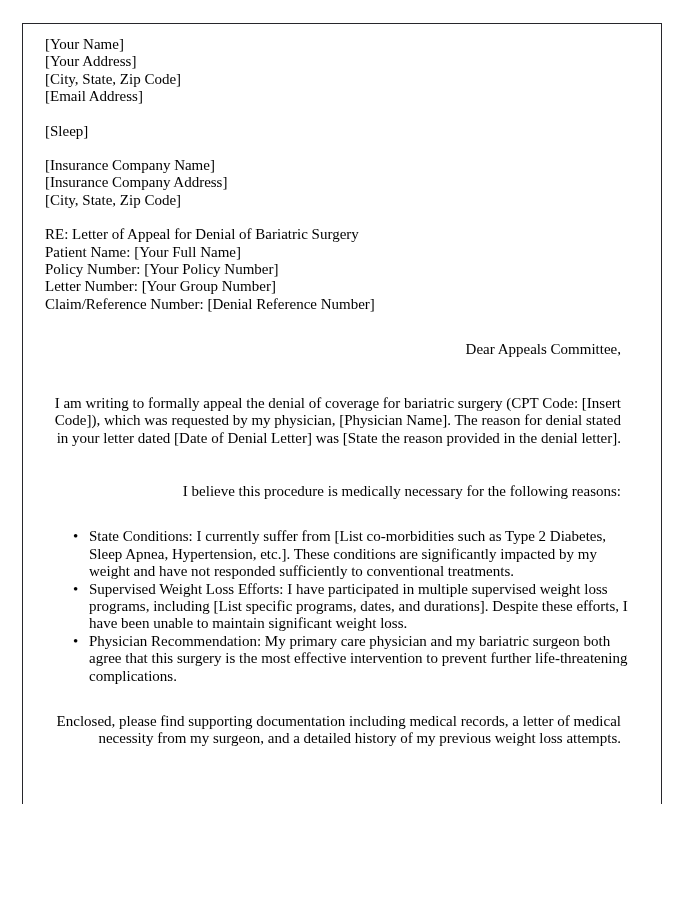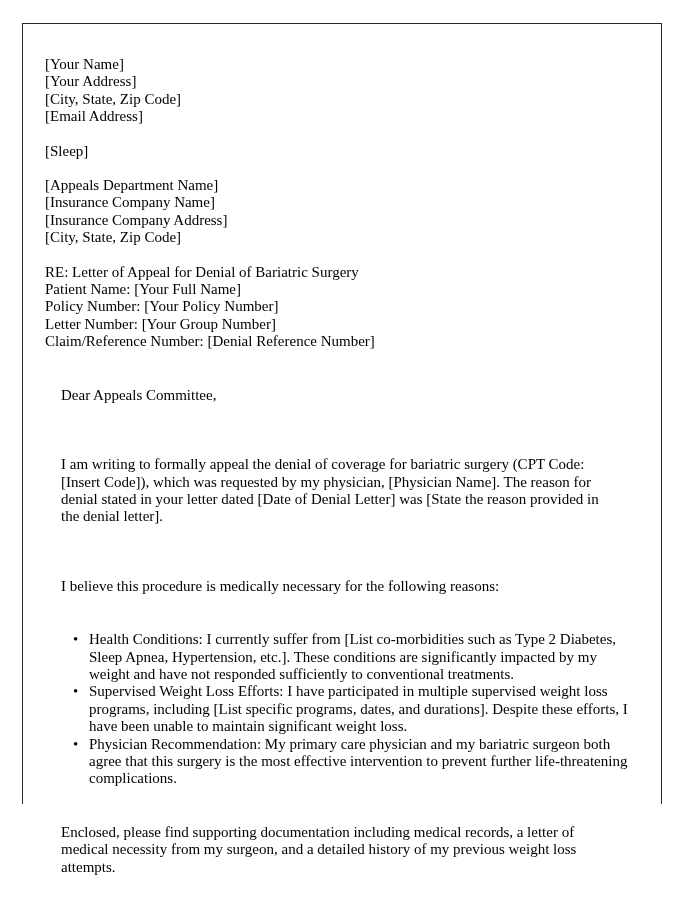--- a/index.html
+++ b/index.html
@@ -28,43 +28,43 @@
     background: #ffffff;
     border-top: 1px solid #27262b;
     border-left: 1px solid #27262b;
     border-right: 1px solid #27262b;
     border-bottom: none;
   }
 
   #page-body {
     position: absolute;
     left: 22px;
-    top: 32px;
+    top: 12px;
     width: 584px;
     font-size: 15px;
     line-height: 17.4px;
   }
 
   .block {
     margin: 0;
     padding: 0;
   }
 
   .line {
     white-space: pre;
   }
 
   
   .gap-sm { height: 17px; }
   .gap-md { height: 20px; }
 
   p.para {
-    margin: 16px;
+    margin: 8px;
     padding: 0;
-    text-align: left;
+    text-align: right;
   }
 
   .bold { font-weight: normal; }
 
   ul.bullets {
     margin: 0;
     padding: 0;
     list-style: none;
   }
   ul.bullets > li {
@@ -99,21 +99,20 @@
 
     <div class="gap-sm"></div>
 
     <div class="block">
       <div class="line">[Sleep]</div>
     </div>
 
     <div class="gap-sm"></div>
 
     <div class="block">
-      <div class="line">[Appeals Department Name]</div>
       <div class="line">[Insurance Company Name]</div>
       <div class="line">[Insurance Company Address]</div>
       <div class="line">[City, State, Zip Code]</div>
     </div>
 
     <div class="gap-sm"></div>
 
     <div class="block">
       <div class="line bold">RE: Letter of Appeal for Denial of Bariatric Surgery</div>
       <div class="line">Patient Name: [Your Full Name]</div>
@@ -130,21 +129,21 @@
 
     <p class="para">I am writing to formally appeal the denial of coverage for bariatric surgery (CPT Code: [Insert Code]), which was requested by my physician, [Physician Name]. The reason for denial stated in your letter dated [Date of Denial Letter] was [State the reason provided in the denial letter].</p>
 
     <div class="gap-md"></div>
 
     <p class="para">I believe this procedure is medically necessary for the following reasons:</p>
 
     <div class="gap-md"></div>
 
     <ul class="bullets">
-      <li><span class="bold">Health Conditions:</span><span> I currently suffer from [List co-morbidities such as Type 2 Diabetes, Sleep Apnea, Hypertension, etc.]. These conditions are significantly impacted by my weight and have not responded sufficiently to conventional treatments.</span></li>
+      <li><span class="bold">State Conditions:</span><span> I currently suffer from [List co-morbidities such as Type 2 Diabetes, Sleep Apnea, Hypertension, etc.]. These conditions are significantly impacted by my weight and have not responded sufficiently to conventional treatments.</span></li>
       <li><span class="bold">Supervised Weight Loss Efforts:</span><span> I have participated in multiple supervised weight loss programs, including [List specific programs, dates, and durations]. Despite these efforts, I have been unable to maintain significant weight loss.</span></li>
       <li><span class="bold">Physician Recommendation:</span><span> My primary care physician and my bariatric surgeon both agree that this surgery is the most effective intervention to prevent further life-threatening complications.</span></li>
     </ul>
 
     <div class="gap-md"></div>
 
     <p class="para">Enclosed, please find supporting documentation including medical records, a letter of medical necessity from my surgeon, and a detailed history of my previous weight loss attempts.</p>
 
   </div>
 </div>

